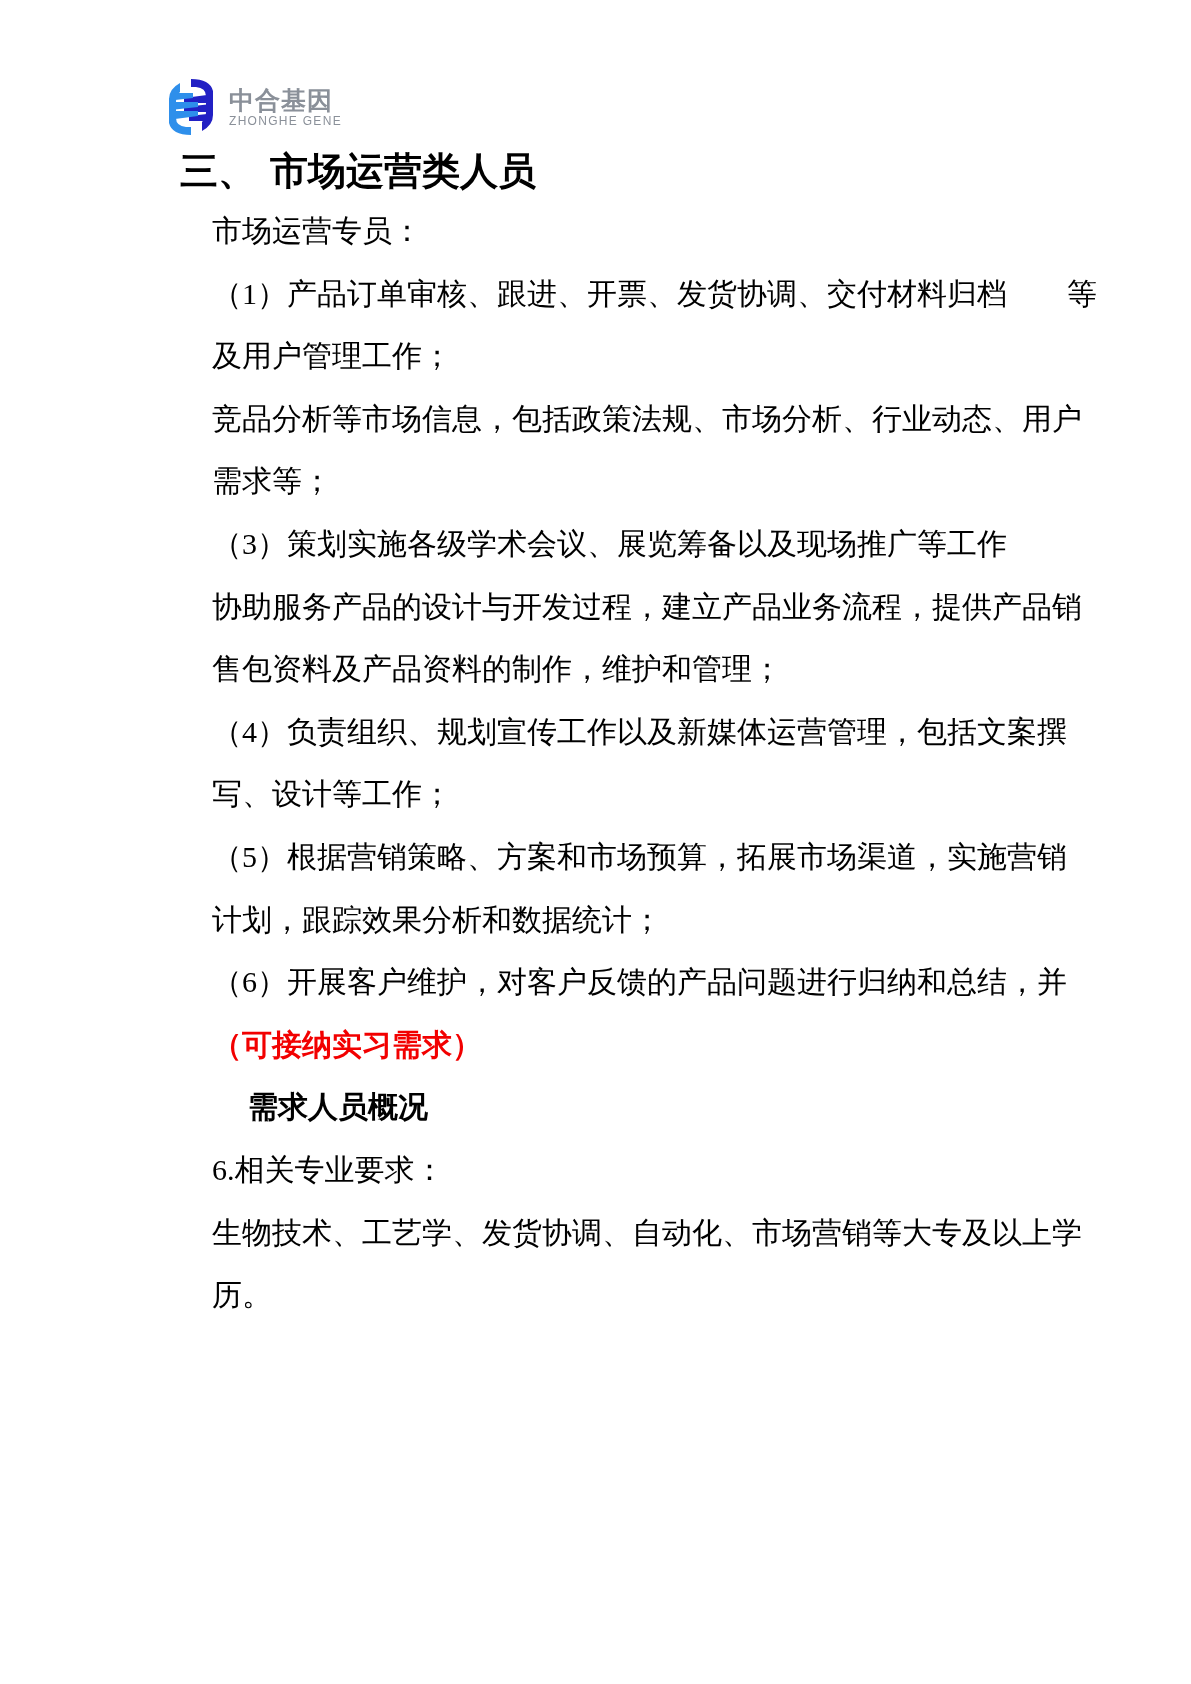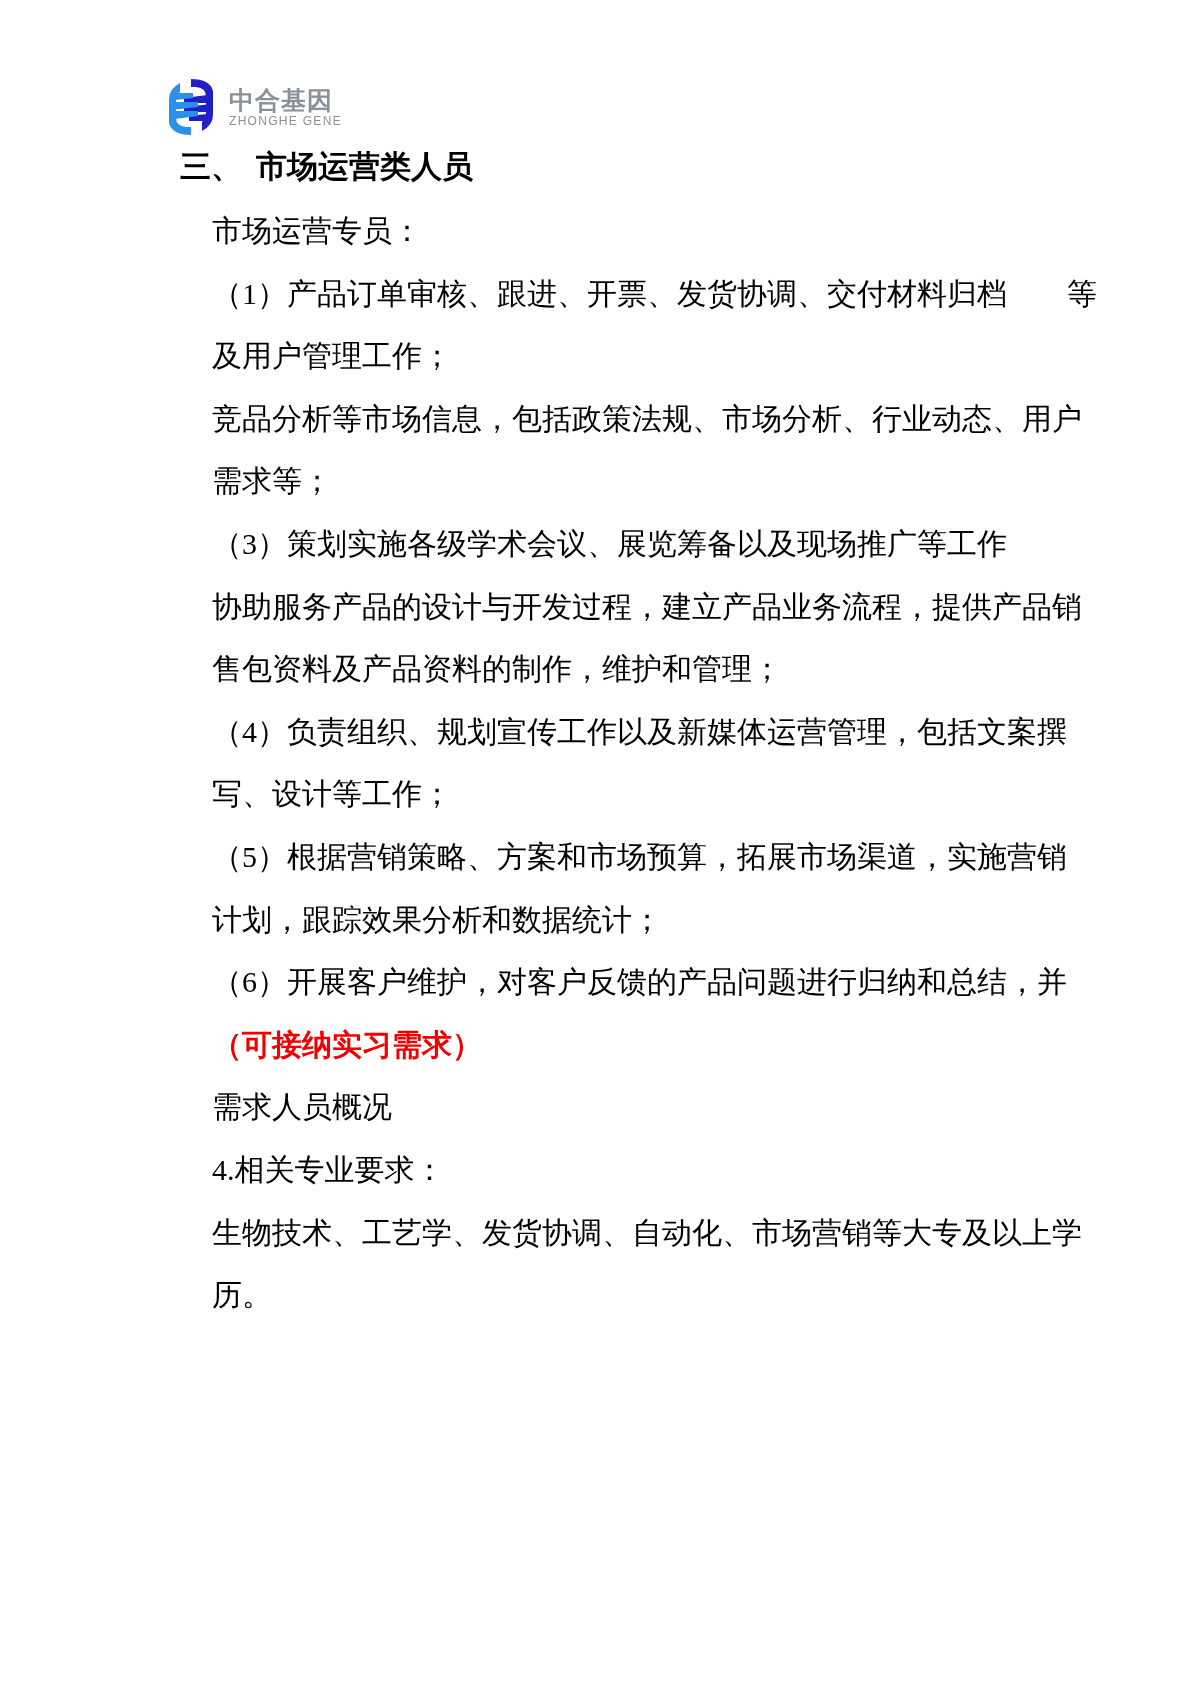--- a/index.html
+++ b/index.html
@@ -49,21 +49,21 @@
     letter-spacing: 1.3px;
     color: var(--logo-gray, #8a9099);
     line-height: 14px;
     white-space: nowrap;
   }
   
   .heading {
     position: absolute;
     left: 180px;
     top: 146px;
-    font-size: 31px;
+    font-size: 38px;
     font-weight: bold;
     color: var(--ink, #000000);
     white-space: nowrap;
   }
   .heading .num {
     margin-right: 14px;
   }
   
   .content {
     position: absolute;
@@ -71,21 +71,22 @@
     top: 200px;
     width: 860px;
   }
   .line {
     font-size: 30px;
     line-height: 62.6px;
     color: var(--ink, #000000);
     white-space: pre;
   }
   .line.bold {
-    font-weight: normal;
+    font-weight: bold;
+    margin-left: 36px;
   }
   .line.red-bold {
     font-weight: bold;
     color: var(--red, #f20000);
   }
 </style>
 </head>
 <body>
 
 <div class="page">
@@ -124,19 +125,19 @@
       <div class="line ">（3）策划实施各级学术会议、展览筹备以及现场推广等工作</div>
       <div class="line ">协助服务产品的设计与开发过程，建立产品业务流程，提供产品销</div>
       <div class="line ">售包资料及产品资料的制作，维护和管理；</div>
       <div class="line ">（4）负责组织、规划宣传工作以及新媒体运营管理，包括文案撰</div>
       <div class="line ">写、设计等工作；</div>
       <div class="line ">（5）根据营销策略、方案和市场预算，拓展市场渠道，实施营销</div>
       <div class="line ">计划，跟踪效果分析和数据统计；</div>
       <div class="line ">（6）开展客户维护，对客户反馈的产品问题进行归纳和总结，并</div>
       <div class="line red-bold">（可接纳实习需求）</div>
       <div class="line bold">需求人员概况</div>
-      <div class="line ">4.相关专业要求：</div>
+      <div class="line ">6.相关专业要求：</div>
       <div class="line ">生物技术、工艺学、发货协调、自动化、市场营销等大专及以上学</div>
       <div class="line ">历。</div>
       <div class="line ">2.相关经验要求：</div>
     </div>
 
 </div>
 
 </body></html>

